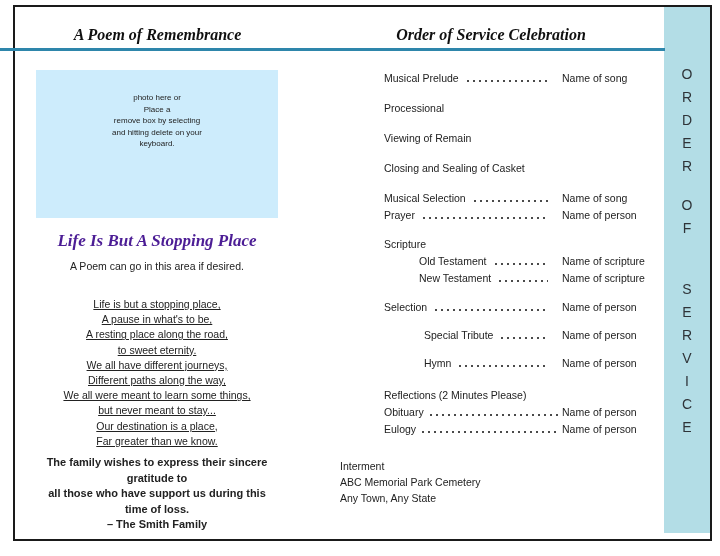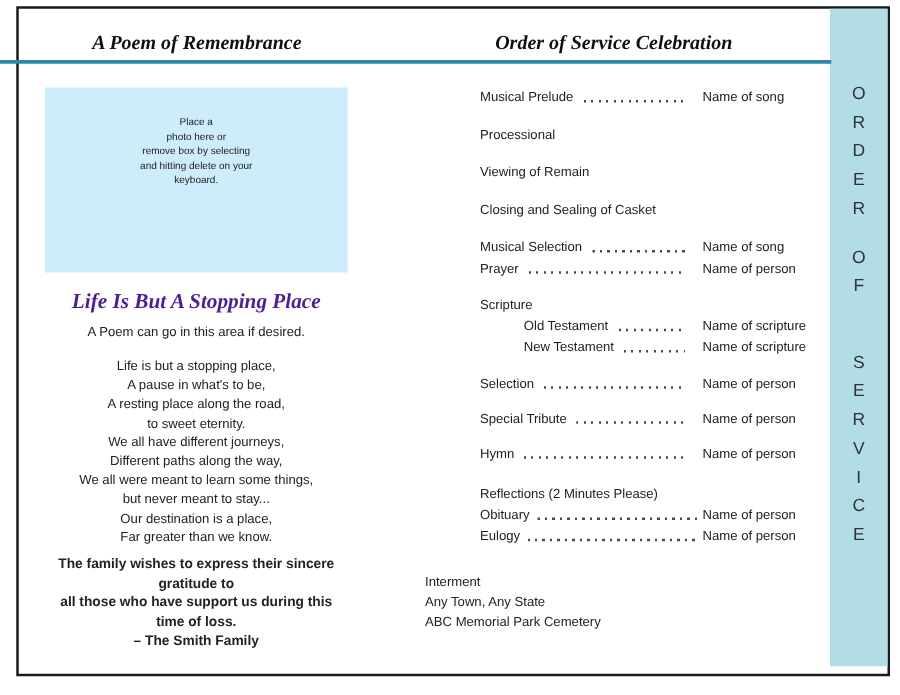--- a/index.html
+++ b/index.html
@@ -39,38 +39,38 @@
   .photo-box{
     width:242px;height:148px;background:var(--photo-box-bg,#cdecfc);
     box-sizing:border-box;padding-top:22px;
   }
   .photo-line{font-size:8px;line-height:11.5px;color:#222;}
   .poem-title{
     margin-top:13px;font-family:"Liberation Serif",serif;font-weight:bold;
     font-style:italic;font-size:17px;color:#4c1d95;line-height:20px;
   }
   .poem-note{margin-top:9px;font-size:10.5px;line-height:13px;}
-  .poem{margin-top:13px;}
+  .poem{margin-top:24px;text-decoration:underline;}
   .poem-line{font-size:10.5px;line-height:15.2px;}
   .attribution{margin-top:16px;font-size:10.5px;line-height:13px;font-style:italic;color:#333;}
   .family-note{margin-top:6px;font-weight:bold;font-size:11px;}
   .family-line{line-height:15.5px;}
   
   .right-col{position:absolute;left:340px;top:62px;width:316px;}
   .svc-row{display:flex;align-items:flex-start;height:13px;font-size:10.5px;line-height:13px;padding-left:44px;}
   .svc-label{white-space:nowrap;}
   .svc-dots{
     flex:1;height:2px;align-self:flex-end;margin:0 14px 3px 8px;
     background-image:repeating-linear-gradient(to right,#4a4a4a 0,#4a4a4a 1.7px,transparent 1.7px,transparent 6px);
   }
   .svc-row.tight .svc-dots{margin-right:4px;margin-left:6px;}
   .svc-value{width:94px;flex:none;white-space:nowrap;}
   .svc-row.indent .svc-label{padding-left:35px;}
   .mt10{margin-top:10px;}.mt17{margin-top:17px;}.mt16{margin-top:16px;}
-  .mt15{margin-top:15px;}.mt19{margin-top:19px;}.mt4{margin-top:4px;}
+  .mt15{margin-top:15px;margin-left:40px;}.mt19{margin-top:19px;}.mt4{margin-top:4px;}
   .interment{margin-top:22px;text-align:left;font-size:10.5px;}
   .interment div{line-height:16px;}
 </style>
 </head>
 <body>
 
 <div class="canvas">
 
   <div class="page-border"></div>
 
@@ -92,22 +92,22 @@
     <span class="sb-letter">C</span>
     <span class="sb-letter">E</span>
   </div>
 
   <div class="hdr hdr-left">A Poem of Remembrance</div>
   <div class="hdr hdr-right">Order of Service Celebration</div>
   <div class="divider"></div>
 
   <div class="left-col">
     <div class="photo-box">
+      <div class="photo-line">photo here or</div>
       <div class="photo-line">Place a</div>
-      <div class="photo-line">photo here or</div>
       <div class="photo-line">remove box by selecting</div>
       <div class="photo-line">and hitting delete on your</div>
       <div class="photo-line">keyboard.</div>
     </div>
     <div class="poem-title">Life Is But A Stopping Place</div>
     <div class="poem-note">A Poem can go in this area if desired.</div>
     <div class="poem">
       <div class="poem-line">Life is but a stopping place,</div>
       <div class="poem-line">A pause in what's to be,</div>
       <div class="poem-line">A resting place along the road,</div>
@@ -189,18 +189,18 @@
       <span class="svc-value">Name of person</span>
     </div>
     <div class="svc-row tight mt4">
       <span class="svc-label">Eulogy</span>
       <span class="svc-dots"></span>
       <span class="svc-value">Name of person</span>
     </div>
 
     <div class="interment">
       <div>Interment</div>
+      <div>ABC Memorial Park Cemetery</div>
       <div>Any Town, Any State</div>
-      <div>ABC Memorial Park Cemetery</div>
     </div>
   </div>
 
 </div>
 
 </body></html>

